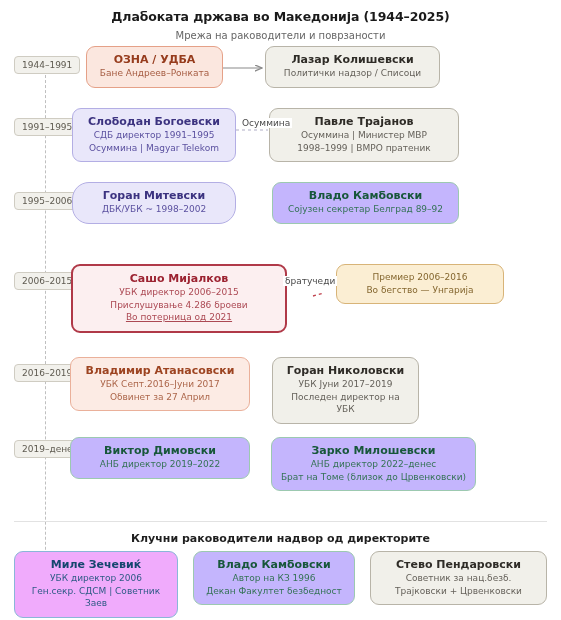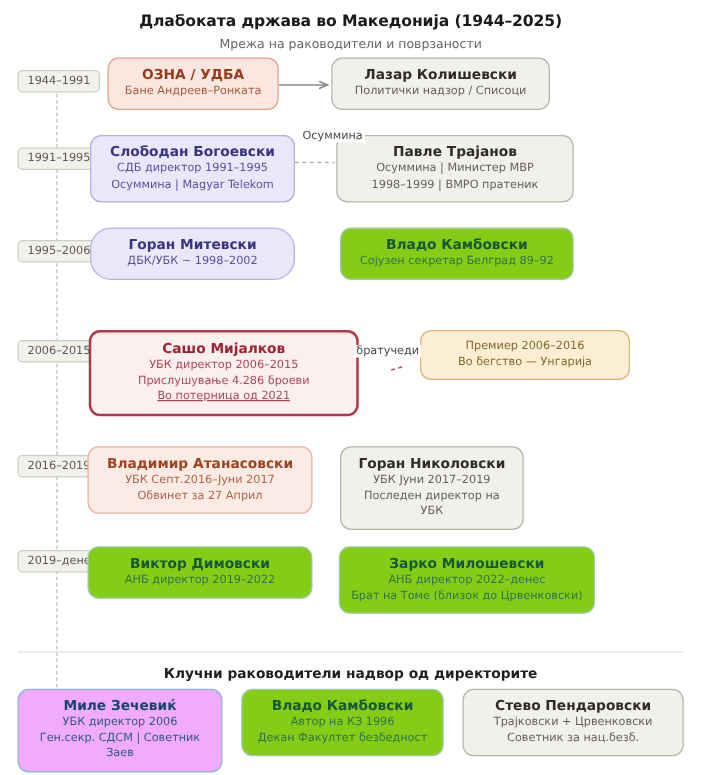--- a/index.html
+++ b/index.html
@@ -89,21 +89,21 @@
   .v-salmon .ln { color:#a1553a; }
 
   .v-salmon2 { background:#fcebe4; border-color:#eab09a; }
   .v-salmon2 .nm { color:#9d4421; }
   .v-salmon2 .ln { color:#a75e41; }
 
   .v-violet  { background:#e9e7fa; border-color:#b3aee4; }
   .v-violet .nm { color:#3c3380; }
   .v-violet .ln { color:#54499b; }
 
-  .v-green   { background:#84cc16; border-color:#9cc9b0; }
+  .v-green   { background:#c4b5fd; border-color:#9cc9b0; }
   .v-green .nm { color:#17573a; }
   .v-green .ln { color:#2d6f4d; }
 
   .v-red     { background:#fceff0; border-color:#b03948; border-width:2px; }
   .v-red .nm { color:#9c2331; }
   .v-red .ln { color:#a8414c; }
 
   .v-amber   { background:#fbeed3; border-color:#d8b478; }
   .v-amber .nm { color:#6e4f16; }
   .v-amber .ln { color:#7e5f26; }
@@ -188,21 +188,21 @@
   <div class="node v-neutral" style="left:265px; top:46px; width:175px;">
     <span class="nm">Лазар Колишевски</span>
     <span class="ln">Политички надзор / Списоци</span>
   </div>
 
   <div class="node v-violet" style="left:72px; top:108px; width:164px;">
     <span class="nm">Слободан Богоевски</span>
     <span class="ln">СДБ директор 1991–1995</span>
     <span class="ln">Осуммина | Magyar Telekom</span>
   </div>
-  <div class="edge-label" style="left:240px; top:104px;">Осуммина</div>
+  <div class="edge-label" style="left:240px; top:118px;">Осуммина</div>
   <div class="node v-neutral" style="left:269px; top:108px; width:190px;">
     <span class="nm">Павле Трајанов</span>
     <span class="ln">Осуммина | Министер МВР</span>
     <span class="ln">1998–1999 | ВМРО пратеник</span>
   </div>
 
   <div class="node v-violet" style="left:72px; top:182px; width:164px;border-radius:17px;">
     <span class="nm">Горан Митевски</span>
     <span class="ln">ДБК/УБК ~ 1998–2002</span>
   </div>
@@ -252,17 +252,17 @@
     <span class="ln">УБК директор 2006</span>
     <span class="ln">Ген.секр. СДСМ | Советник Заев</span>
   </div>
   <div class="node v-green" style="left:193px; top:551px; width:162px;">
     <span class="nm">Владо Камбовски</span>
     <span class="ln">Автор на КЗ 1996</span>
     <span class="ln">Декан Факултет безбедност</span>
   </div>
   <div class="node v-neutral" style="left:370px; top:551px; width:177px;">
     <span class="nm">Стево Пендаровски</span>
+    <span class="ln">Советник за нац.безб.</span>
     <span class="ln">Трајковски + Црвенковски</span>
-    <span class="ln">Советник за нац.безб.</span>
   </div>
 
 </div>
 
 </body></html>

